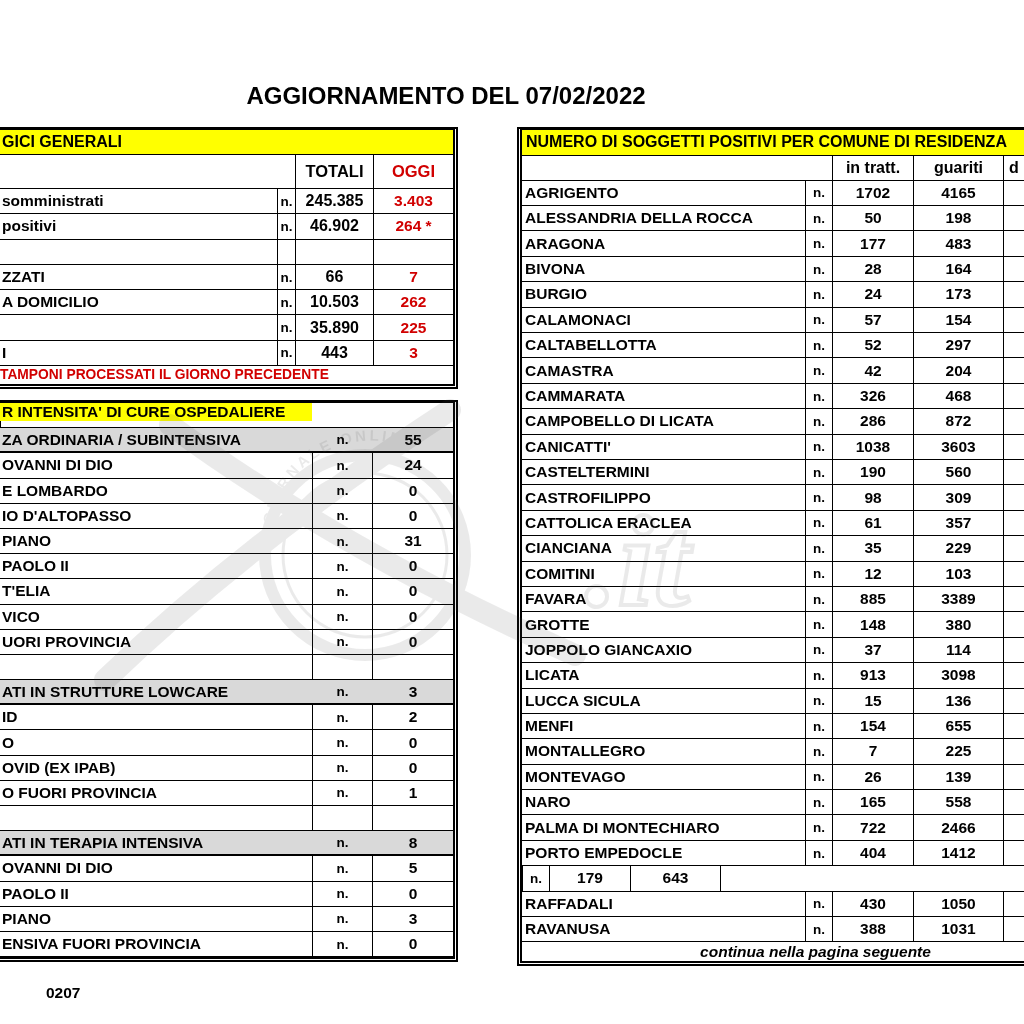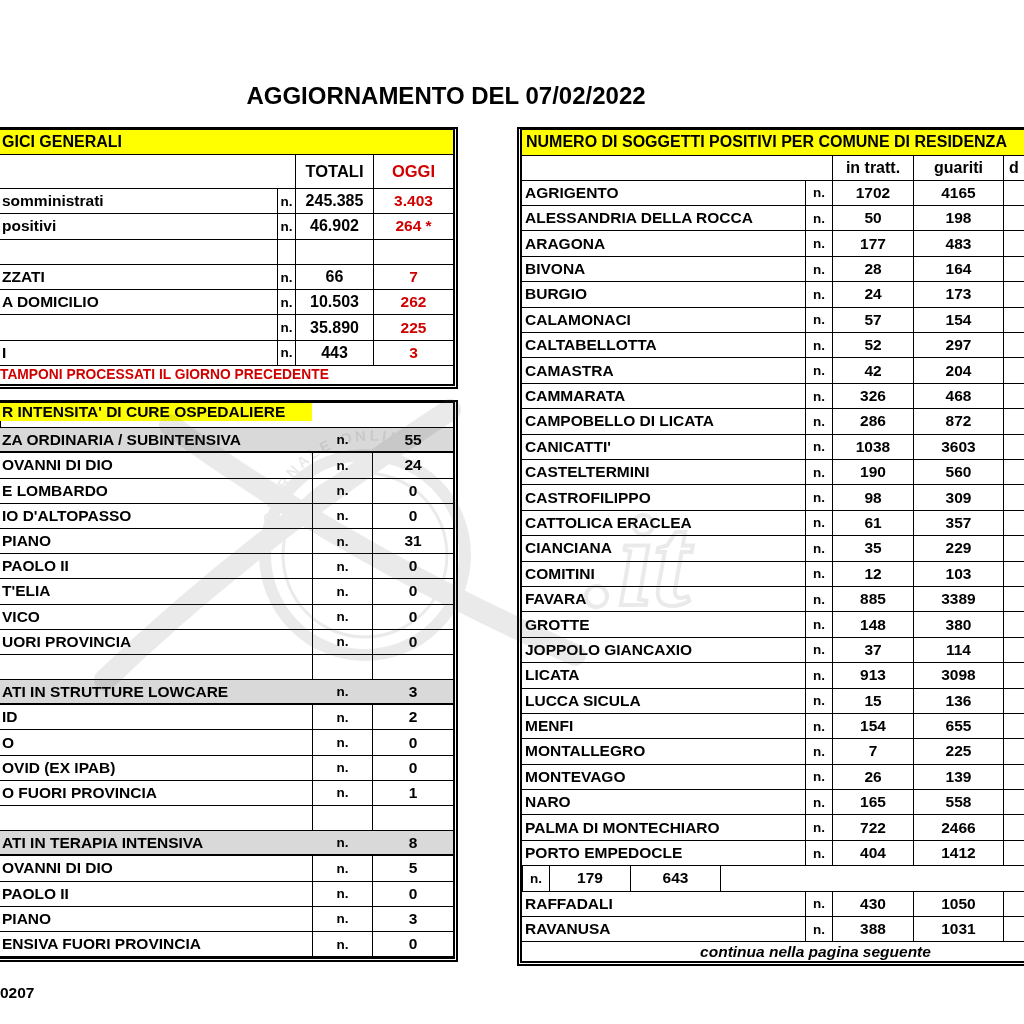--- a/index.html
+++ b/index.html
@@ -79,21 +79,21 @@
   .c-name { width:283px; padding-left:3px; font-size:15.5px; }
   .c-n    { width:27px; justify-content:center; font-size:13.5px; border-left:1.4px solid #000; }
   .c-tratt{ width:81px; justify-content:center; font-size:15.5px; border-left:1.4px solid #000; }
   .c-guar { width:90px; justify-content:center; font-size:15.5px; border-left:1.4px solid #000; }
   .c-part { flex:1; border-left:1.4px solid #000; }
   .c-footer {
     height:18.5px; border-bottom:none; display:flex; align-items:center; justify-content:center;
     font-style:italic; font-size:15.5px;
   }
 
-  .page-code { position:absolute; left:0; top:984px; font-size:15.5px; }
+  .page-code { position:absolute; left:0; top:984px; font-size:15.5px;padding-left:46px; }
 
   .wm {
     position:absolute; left:30px; top:350px; z-index:5;
     opacity:0.11; pointer-events:none;
   }
 </style>
 </head>
 <body>
 
 <div class="page">

